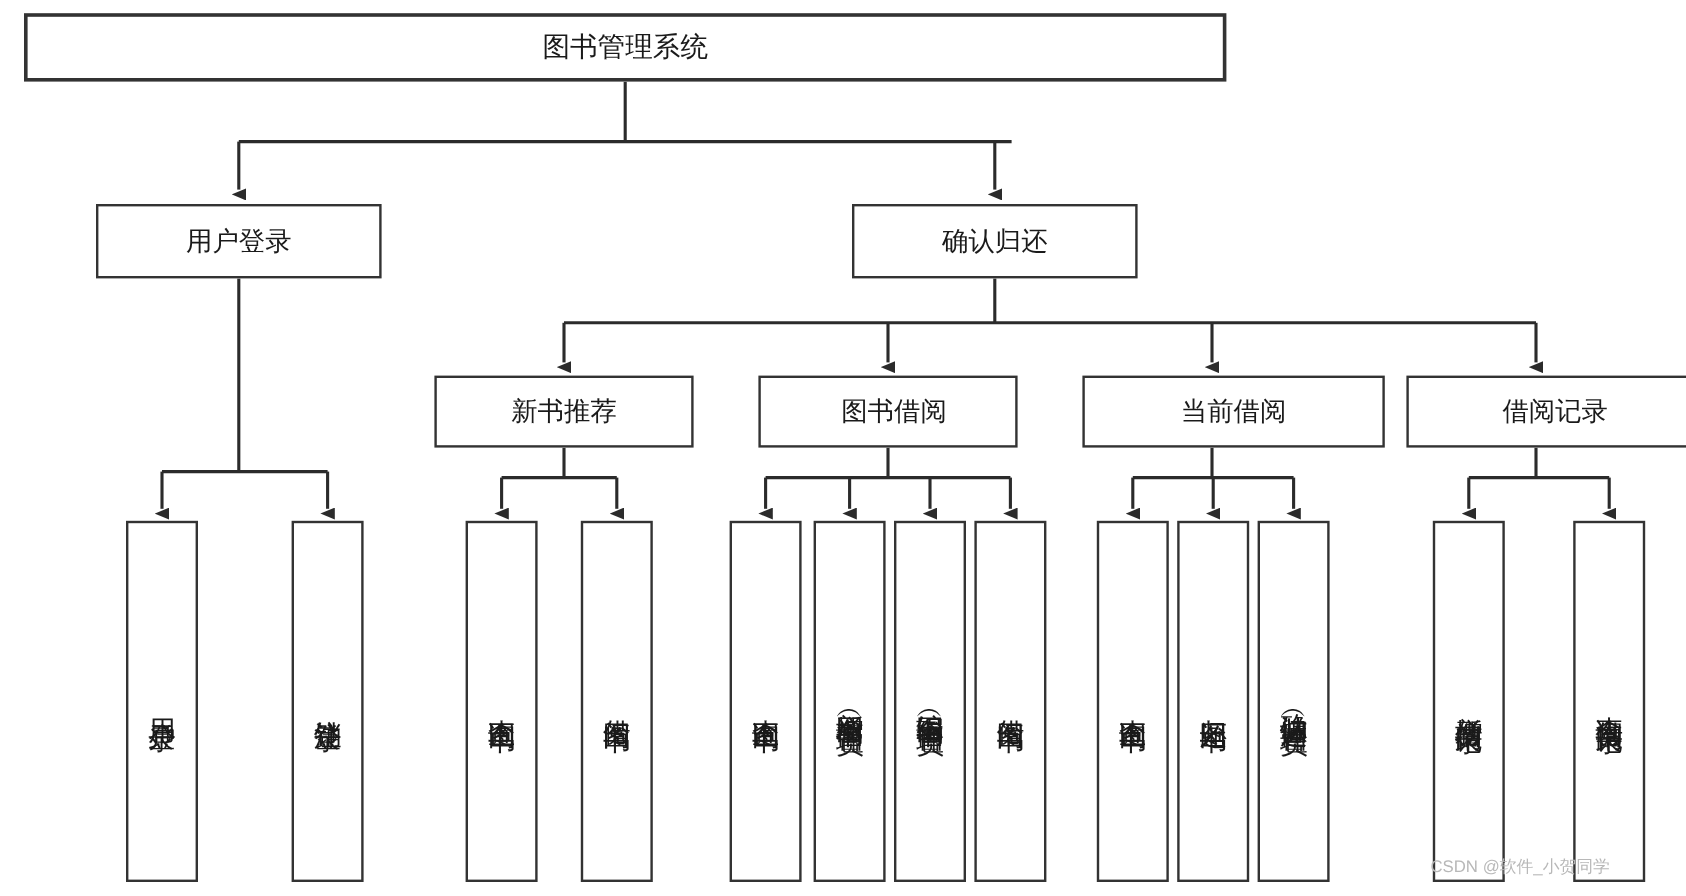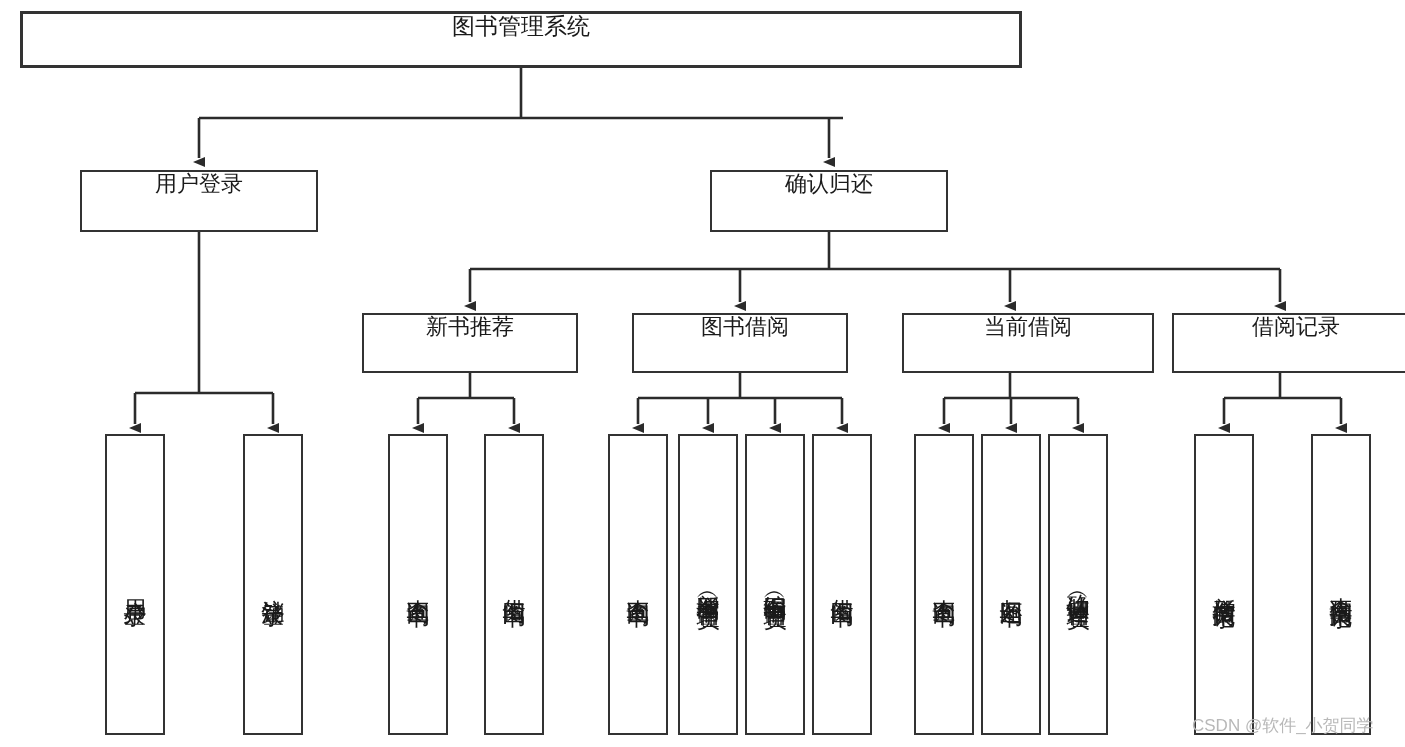--- a/index.html
+++ b/index.html
@@ -25,20 +25,21 @@
     width: 1405px;
     height: 747px;
     pointer-events: none;
   }
   .node {
     position: absolute;
     box-sizing: border-box;
     background: #ffffff;
     border: 2px solid #333333;
     display: flex;
+    align-items: center;
     justify-content: center;
     color: #1a1a1a;
     z-index: 2;
   }
   .node.root {
     border-width: 3px;
   }
   .node-label {
     display: block;
     text-align: center;
@@ -59,21 +60,21 @@
     font-size: 23px;
     line-height: 1.18;
     letter-spacing: 2px;
     white-space: pre-line;
     text-align: center;
   }
   .watermark {
     position: absolute;
     left: 1192px;
     top: 714px;
-    font-size: 17px;
+    font-size: 14px;
     color: #b8b8b8;
     white-space: nowrap;
     z-index: 5;
     font-family: "Liberation Sans", "DejaVu Sans", sans-serif;
   }
 </style>
 </head>
 <body>
 
 <div id="canvas">

